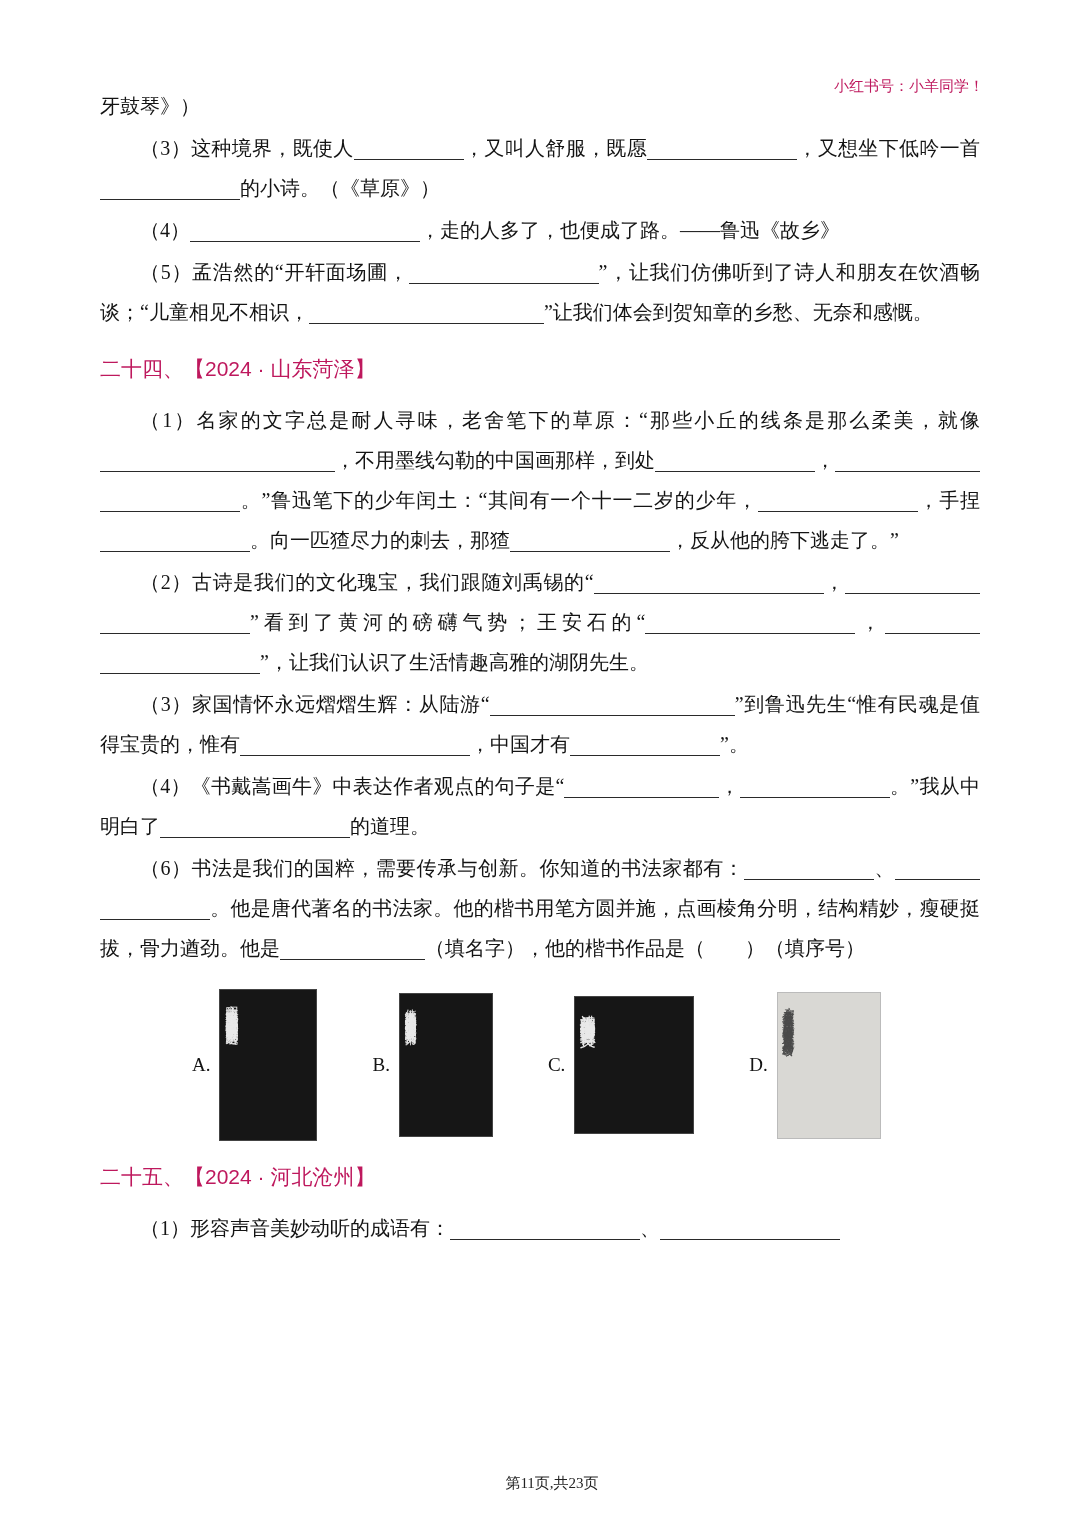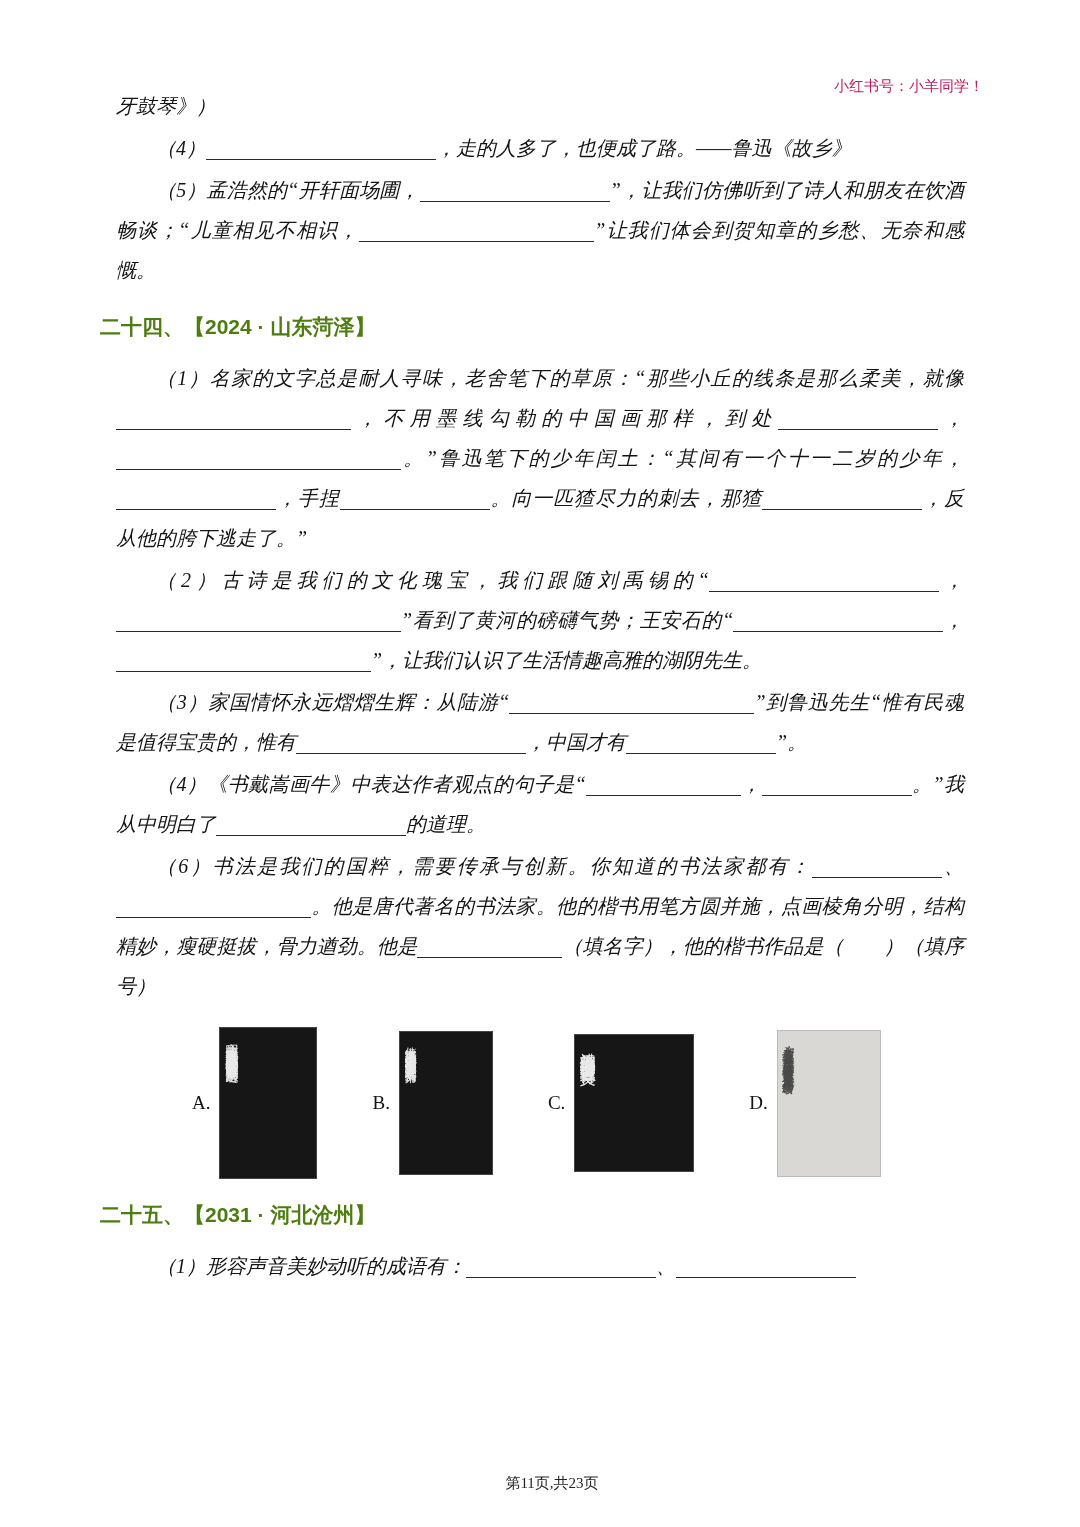--- a/index.html
+++ b/index.html
@@ -19,32 +19,32 @@
     font-size:15px;
     font-family:"Liberation Sans","DejaVu Sans",sans-serif;
     margin-top:31px;
   }
   .content {
     padding:84px 100px 0 100px;
     font-size:20px;
     line-height:2.0;
     text-align:justify;
   }
-  .para { text-indent:2em; margin:2px 16px;font-style:italic; }
+  .para { text-indent:2em; margin:2px 0; }
   .para.noindent { text-indent:0; }
   .blank {
     display:inline-block;
     border-bottom:1px solid #2a2a2a;
     height:1em;
     vertical-align:-5px;
   }
   h2.section {
-    color:#4d7c0f;
+    color:#be185d;
     font-family:"Liberation Sans","DejaVu Sans",sans-serif;
-    font-weight:bold;
+    font-weight:normal;
     font-size:21px;
     margin:16px 0 10px 0;
     text-indent:0;
     text-align:left;
   }
   .plates {
     display:flex;
     align-items:center;
     gap:56px;
     margin:22px 0 14px 92px;
@@ -80,20 +80,21 @@
 </head>
 <body>
 
 <div class="page">
 
   <div class="watermark">小红书号：小羊同学！</div>
 
   <div class="content">
 
     <p class="para noindent">牙鼓琴》）</p>
+    <p class="para">（3）这种境界，既使人<span class="blank" style="width: 110px;"></span>，又叫人舒服，既愿<span class="blank" style="width: 150px;"></span>，又想坐下低吟一首<span class="blank" style="width: 140px;"></span>的小诗。（《草原》）</p>
     <p class="para">（4）<span class="blank" style="width: 230px;"></span>，走的人多了，也便成了路。——鲁迅《故乡》</p>
     <p class="para">（5）孟浩然的“开轩面场圃，<span class="blank" style="width: 190px;"></span>”，让我们仿佛听到了诗人和朋友在饮酒畅谈；“儿童相见不相识，<span class="blank" style="width: 235px;"></span>”让我们体会到贺知章的乡愁、无奈和感慨。</p>
 
     <h2 class="section">二十四、【2024 · 山东菏泽】</h2>
 
     <p class="para">（1）名家的文字总是耐人寻味，老舍笔下的草原：“那些小丘的线条是那么柔美，就像<span class="blank" style="width: 235px;"></span>，不用墨线勾勒的中国画那样，到处<span class="blank" style="width: 160px;"></span>，<span class="blank" style="width: 145px;"></span><span class="blank" style="width: 140px;"></span>。”鲁迅笔下的少年闰土：“其间有一个十一二岁的少年，<span class="blank" style="width: 160px;"></span>，手捏<span class="blank" style="width: 150px;"></span>。向一匹猹尽力的刺去，那猹<span class="blank" style="width: 160px;"></span>，反从他的胯下逃走了。”</p>
     <p class="para">（2）古诗是我们的文化瑰宝，我们跟随刘禹锡的“<span class="blank" style="width: 230px;"></span>，<span class="blank" style="width: 135px;"></span><span class="blank" style="width: 150px;"></span>”看到了黄河的磅礴气势；王安石的“<span class="blank" style="width: 210px;"></span>，<span class="blank" style="width: 95px;"></span><span class="blank" style="width: 160px;"></span>”，让我们认识了生活情趣高雅的湖阴先生。</p>
     <p class="para">（3）家国情怀永远熠熠生辉：从陆游“<span class="blank" style="width: 245px;"></span>”到鲁迅先生“惟有民魂是值得宝贵的，惟有<span class="blank" style="width: 230px;"></span>，中国才有<span class="blank" style="width: 150px;"></span>”。</p>
     <p class="para">（4）《书戴嵩画牛》中表达作者观点的句子是“<span class="blank" style="width: 155px;"></span>，<span class="blank" style="width: 150px;"></span>。”我从中明白了<span class="blank" style="width: 190px;"></span>的道理。</p>
     <p class="para">（6）书法是我们的国粹，需要传承与创新。你知道的书法家都有：<span class="blank" style="width: 130px;"></span>、<span class="blank" style="width: 85px;"></span><span class="blank" style="width: 110px;"></span>。他是唐代著名的书法家。他的楷书用笔方圆并施，点画棱角分明，结构精妙，瘦硬挺拔，骨力遒劲。他是<span class="blank" style="width: 145px;"></span>（填名字），他的楷书作品是（　　）（填序号）</p>
@@ -118,21 +119,21 @@
         </div>
       </div>
       <div class="plate-item">
         <span class="plate-label">D.</span>
         <div class="plate light plate-d">
           <span class="vtext">永和九年歲在癸丑暮春之初會于會稽山陰之蘭亭脩稧事也群賢畢至少長咸集此地有崇山峻領</span>
         </div>
       </div>
     </div>
 
-    <h2 class="section">二十五、【2031 · 河北沧州】</h2>
+    <h2 class="section">二十五、【2024 · 河北沧州】</h2>
 
     <p class="para">（1）形容声音美妙动听的成语有：<span class="blank" style="width: 190px;"></span>、<span class="blank" style="width: 180px;"></span></p>
 
   </div>
 
   <div class="footer">第11页,共23页</div>
 
 </div>
 
 </body></html>

